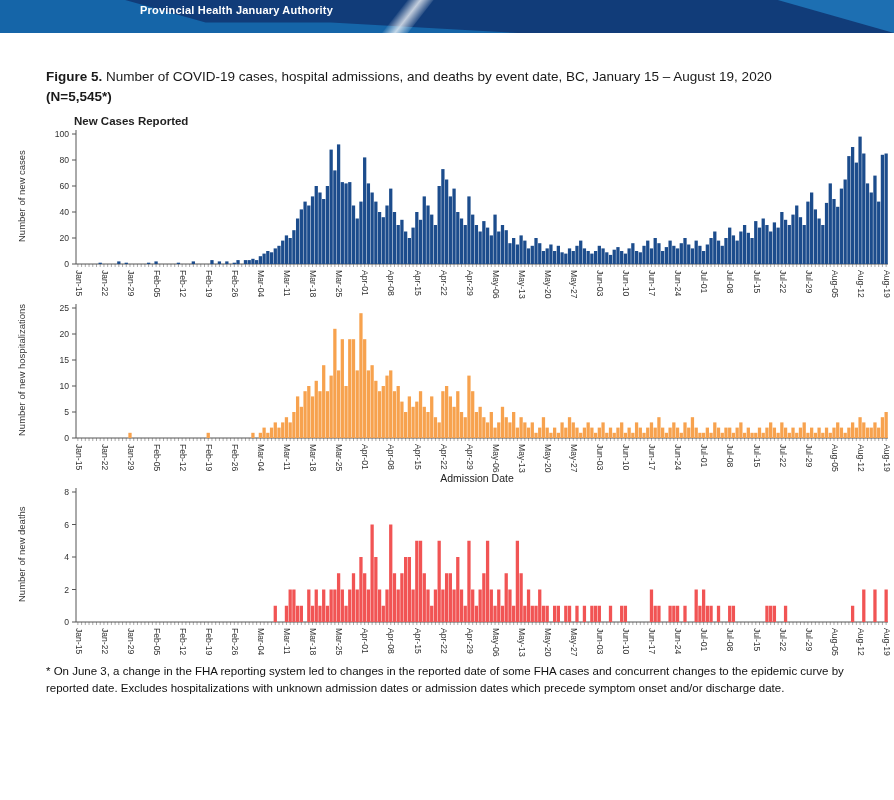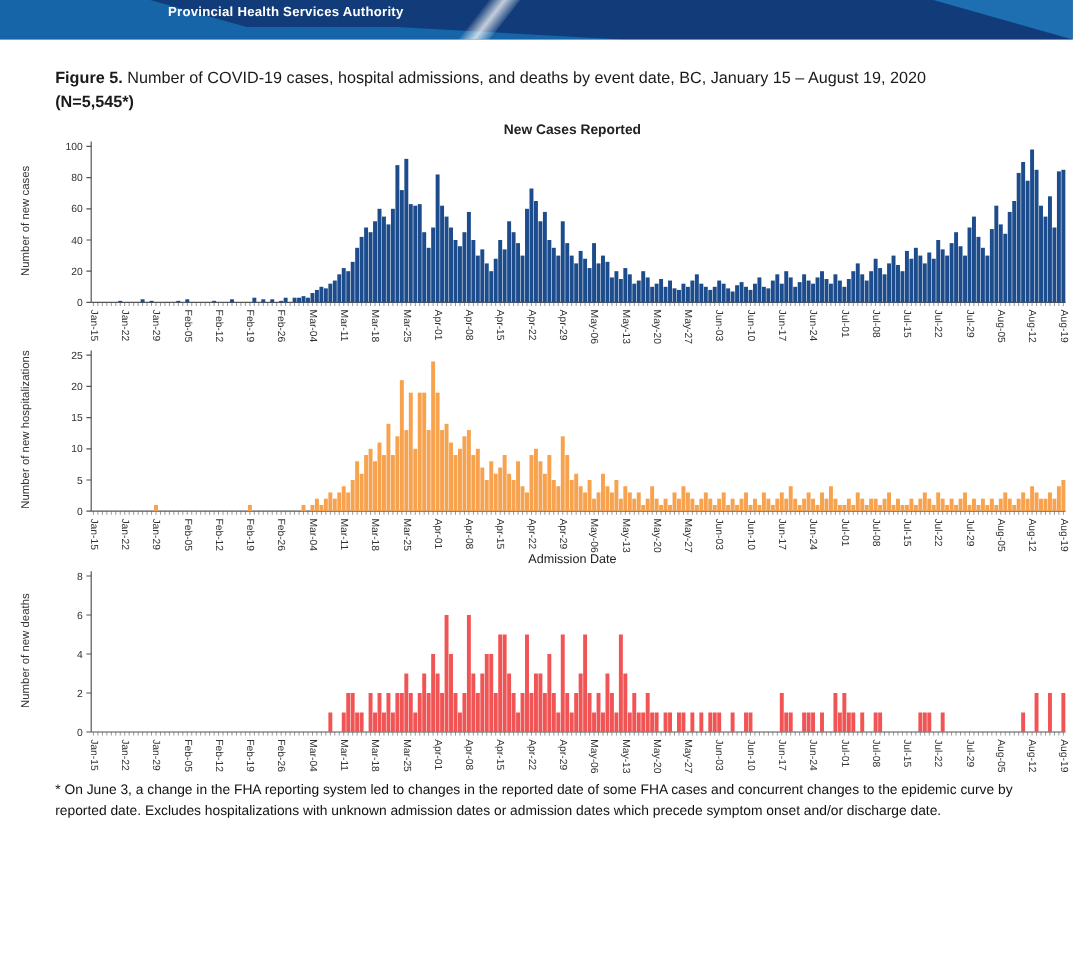--- a/index.html
+++ b/index.html
@@ -4,41 +4,41 @@
 <style>
   html,body{margin:0;padding:0;background:#ffffff;}
   body{width:894px;height:800px;overflow:hidden;font-family:"Liberation Sans",sans-serif;color:#1a1a1a;position:relative;}
   
   .banner{position:relative;height:33px;width:100%;background:#1565a8;overflow:hidden;}
   .banner-navy{position:absolute;inset:0;background:#113c79;clip-path:polygon(14% 0,100% 0,100% 100%,58% 100%,37% 68%,23% 68%,14% 0);}
   .banner-corner{position:absolute;inset:0;background:#1d6fb2;clip-path:polygon(87% 0,100% 0,100% 100%);}
   .banner-streak{position:absolute;left:392px;top:-6px;width:26px;height:52px;background:linear-gradient(to right,rgba(255,255,255,0.05),rgba(255,255,255,0.75),rgba(255,255,255,0.1));transform:skewX(-38deg);}
   .brand{position:absolute;left:140px;top:4px;font-size:11px;font-weight:bold;color:#ffffff;letter-spacing:.2px;}
   
-  .caption{margin:22px 46px 8px 46px;font-size:13.5px;line-height:20px;}
+  .caption{margin:34px 46px 8px 46px;font-size:13.5px;line-height:20px;}
   .caption b{font-weight:bold;}
   
   .chart{position:relative;margin:0 0 2px 14px;}
-  .chart-title{width:806px;margin-left:60px;text-align:center;font-size:11.5px;font-weight:bold;color:#222;margin-bottom:1px;}
+  .chart-title{width:806px;margin-left:60px;text-align:left;font-size:11.5px;font-weight:bold;color:#222;margin-bottom:1px;}
   .chart-xlabel{width:806px;margin-left:60px;text-align:center;font-size:10.5px;color:#222;margin-top:-2px;}
   .plot-wrap{position:relative;}
   .ylabel{position:absolute;left:2px;top:2px;height:132px;display:flex;align-items:center;justify-content:center;writing-mode:vertical-rl;transform:rotate(180deg);font-size:9.5px;color:#333;white-space:nowrap;}
   svg.plot{display:block;margin-left:16px;}
   svg.plot text.tick{font-family:"Liberation Sans",sans-serif;font-size:8.6px;fill:#333;}
   
   .footnote{margin:5px 46px 0 46px;font-size:11.5px;line-height:1.5;color:#111;}
 </style>
 </head>
 <body>
 
 <div class="banner">
   <div class="banner-navy"></div>
   <div class="banner-corner"></div>
   <div class="banner-streak"></div>
-  <div class="brand">Provincial Health Services Authority</div>
+  <div class="brand">Provincial Health January Authority</div>
 </div>
 
 <div class="caption">
   <b>Figure 5.</b><span> Number of COVID-19 cases, hospital admissions, and deaths by event date, BC, January 15 – August 19, 2020</span><br>
   <b>(N=5,545*)</b>
 </div>
 
 <div class="chart">
   <div class="chart-title">New Cases Reported</div>
   <div class="plot-wrap">

